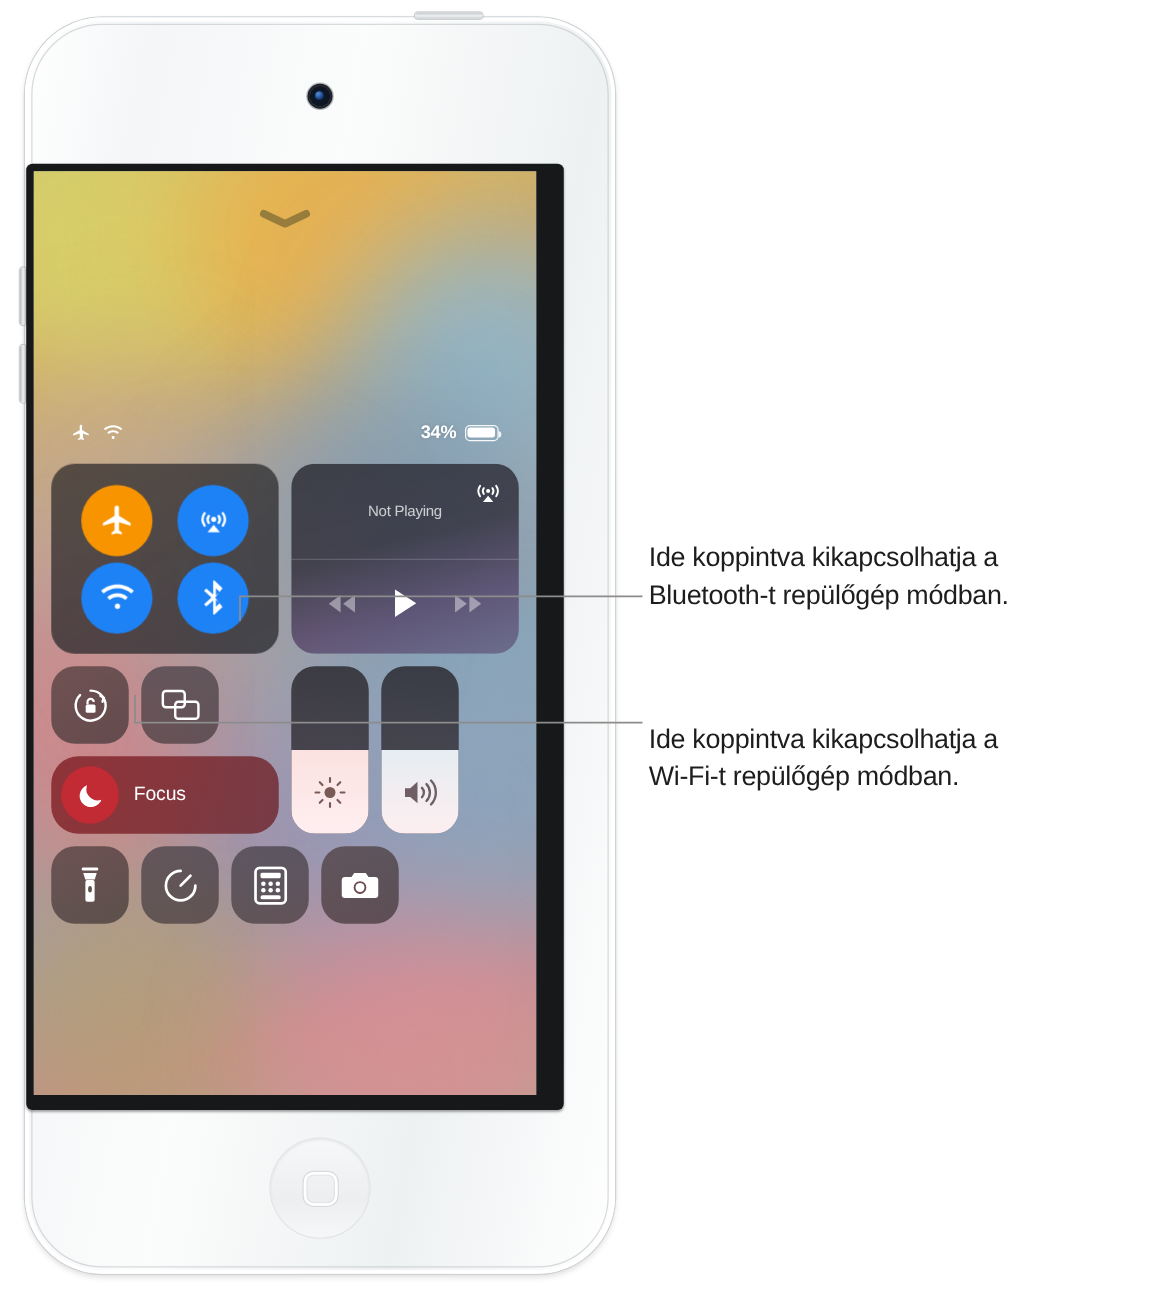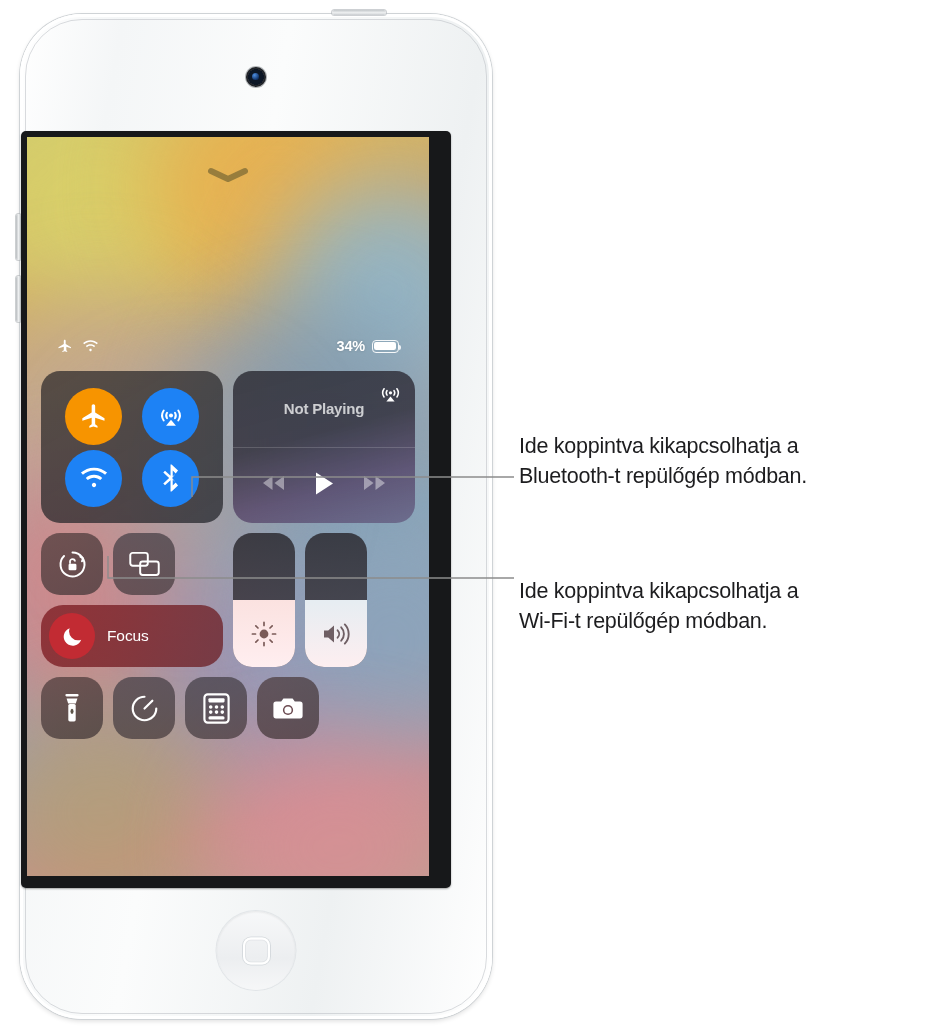--- a/index.html
+++ b/index.html
@@ -136,21 +136,21 @@
   .rb-orange{ background:#f79400; }
   .rb-blue{ background:#1d82f5; }
 
   
   #tile-media{
     width:182px; height:152px;
     background:linear-gradient(165deg,rgba(40,40,48,.80) 0%,rgba(44,40,52,.78) 42%,rgba(78,58,96,.72) 72%,rgba(92,76,116,.62) 100%);
     display:flex; flex-direction:column;
   }
   #media-top{ flex:1; position:relative; display:flex; align-items:center; justify-content:center; }
-  #media-title{ font-size:15px; font-weight:700; color:rgba(255,255,255,.74); letter-spacing:-.2px; }
+  #media-title{ font-size:12px; font-weight:400; color:rgba(255,255,255,.74); letter-spacing:-.2px; }
   #airplay-icon{ position:absolute; right:12px; top:10px; }
   #media-divider{ height:1px; background:rgba(255,255,255,.16); }
   #media-controls{ flex:1; display:flex; align-items:center; justify-content:space-around; padding:0 14px; }
 
   
   .sq{
     width:62px; height:62px; border-radius:19px;
     display:flex; align-items:center; justify-content:center;
   }
   .sq-a{ background:linear-gradient(150deg,rgba(74,56,56,.70),rgba(58,48,50,.70)); }

